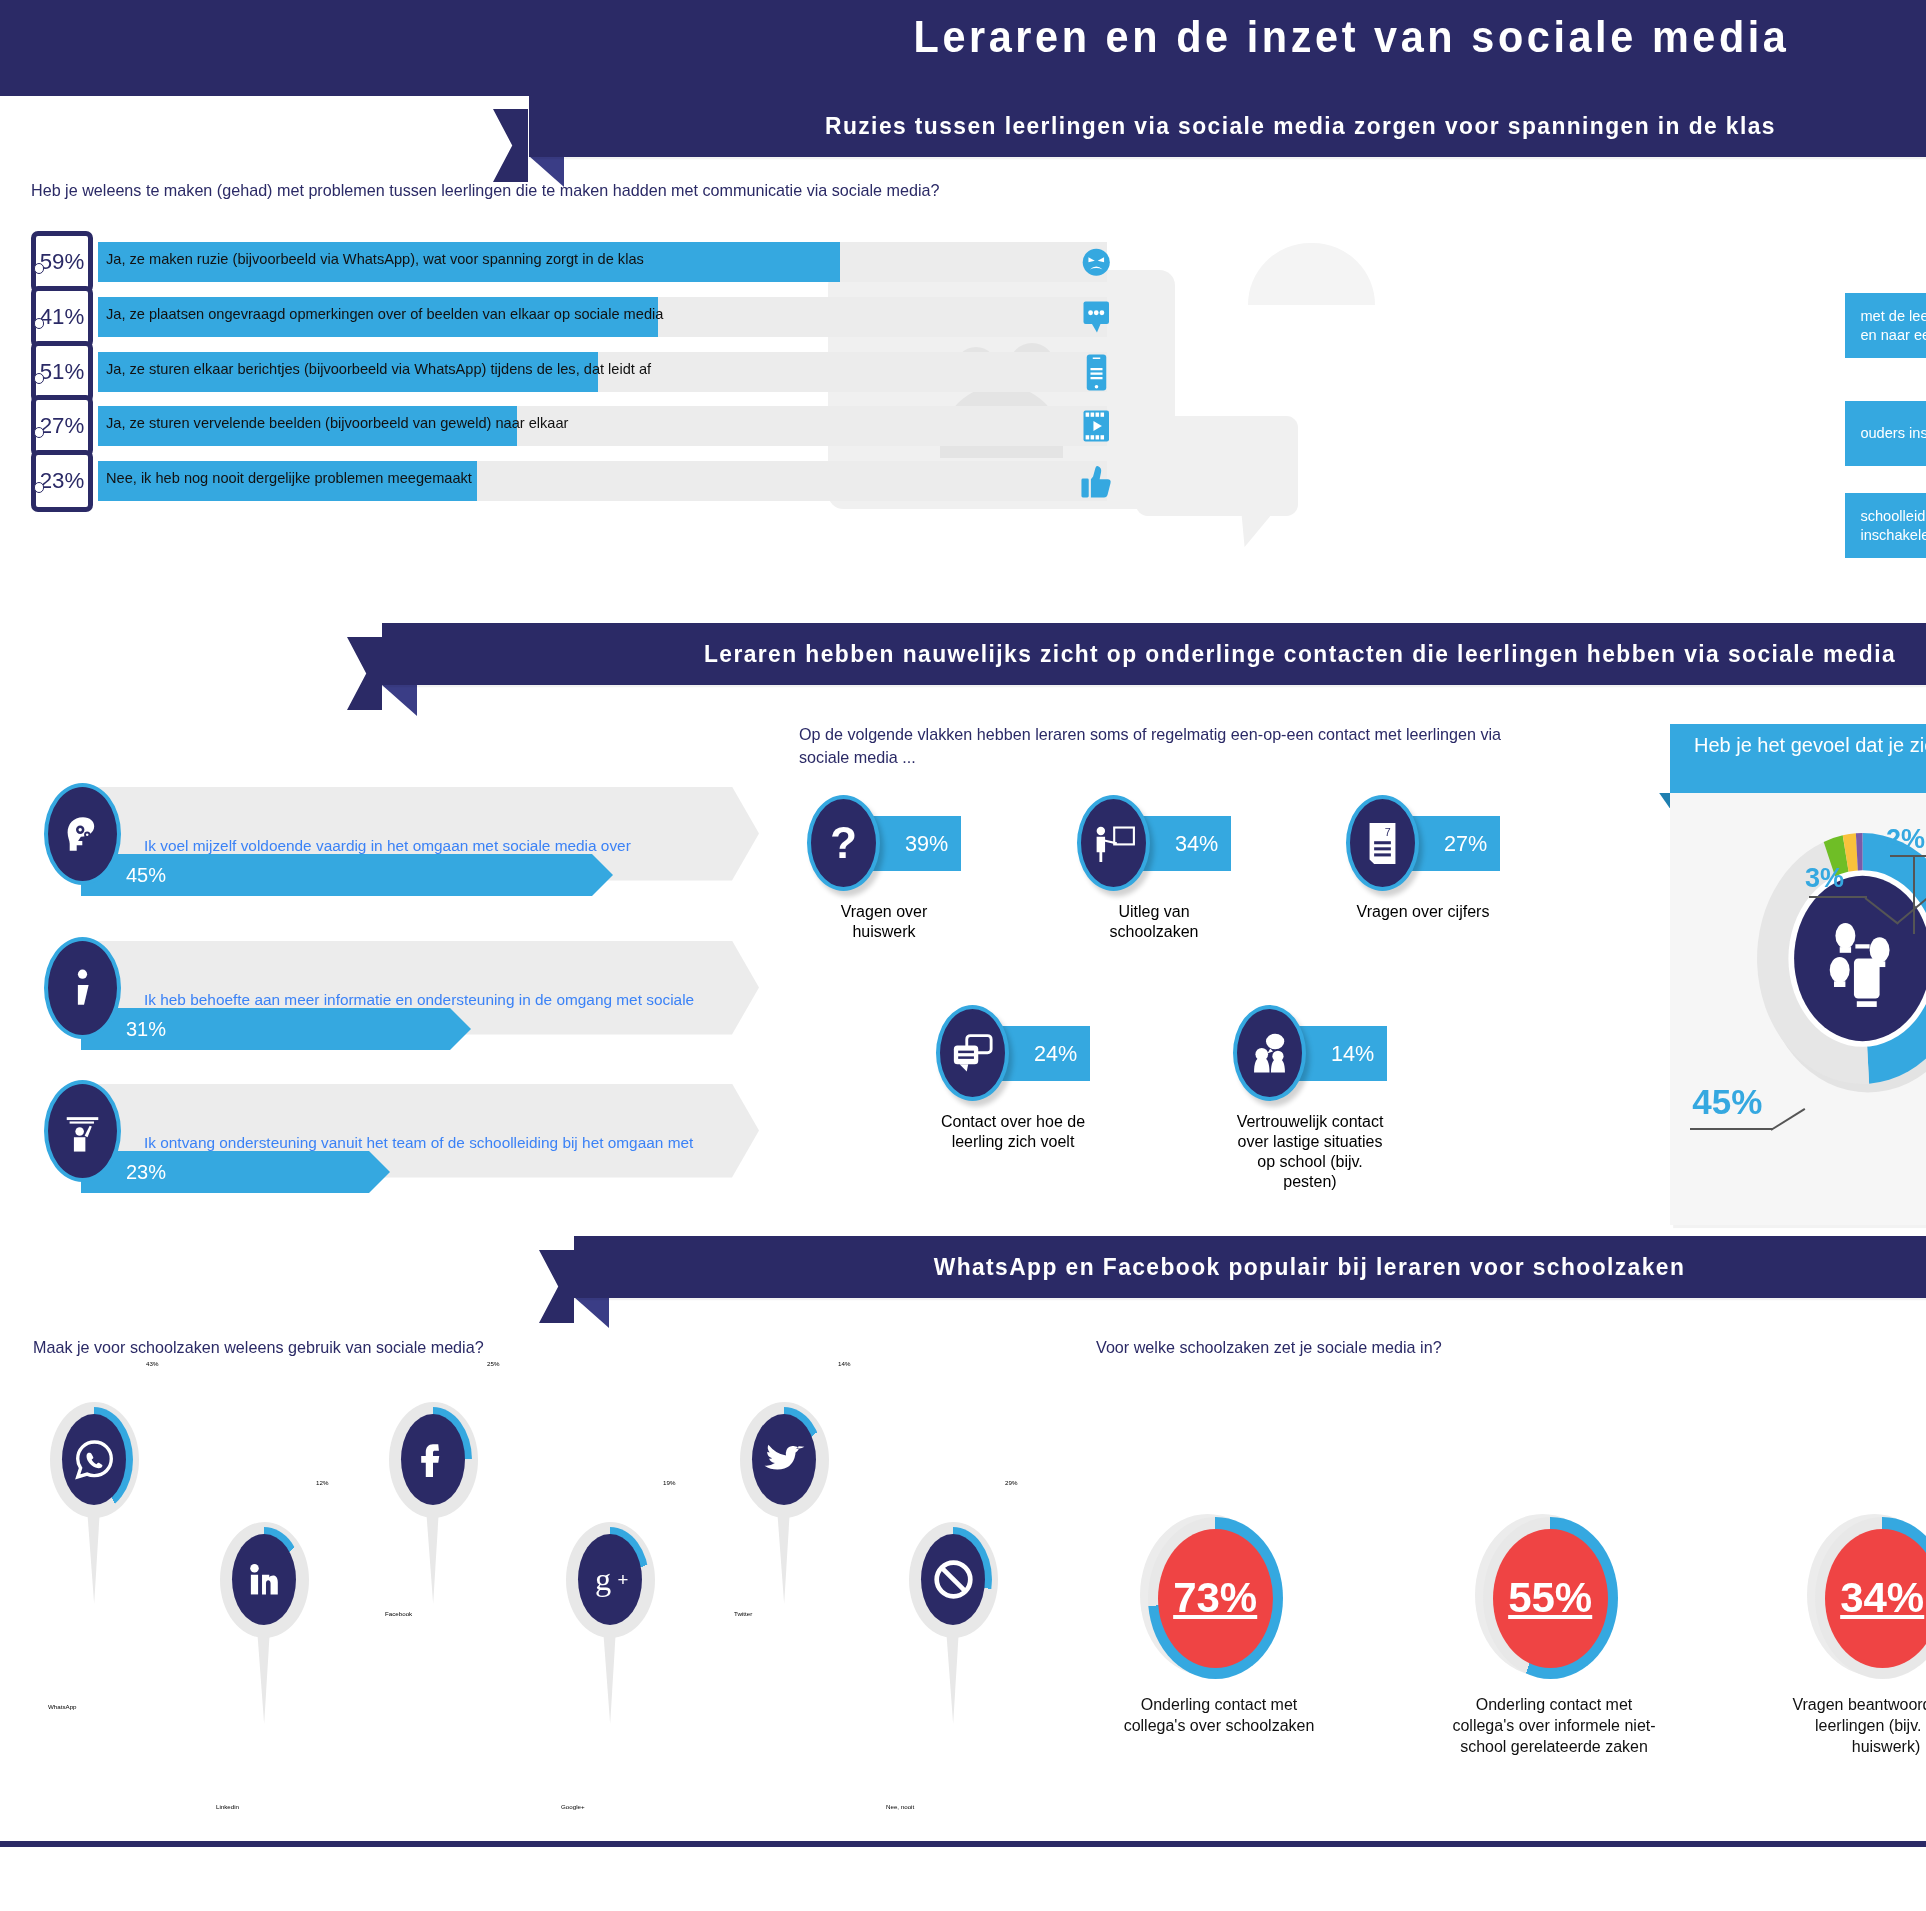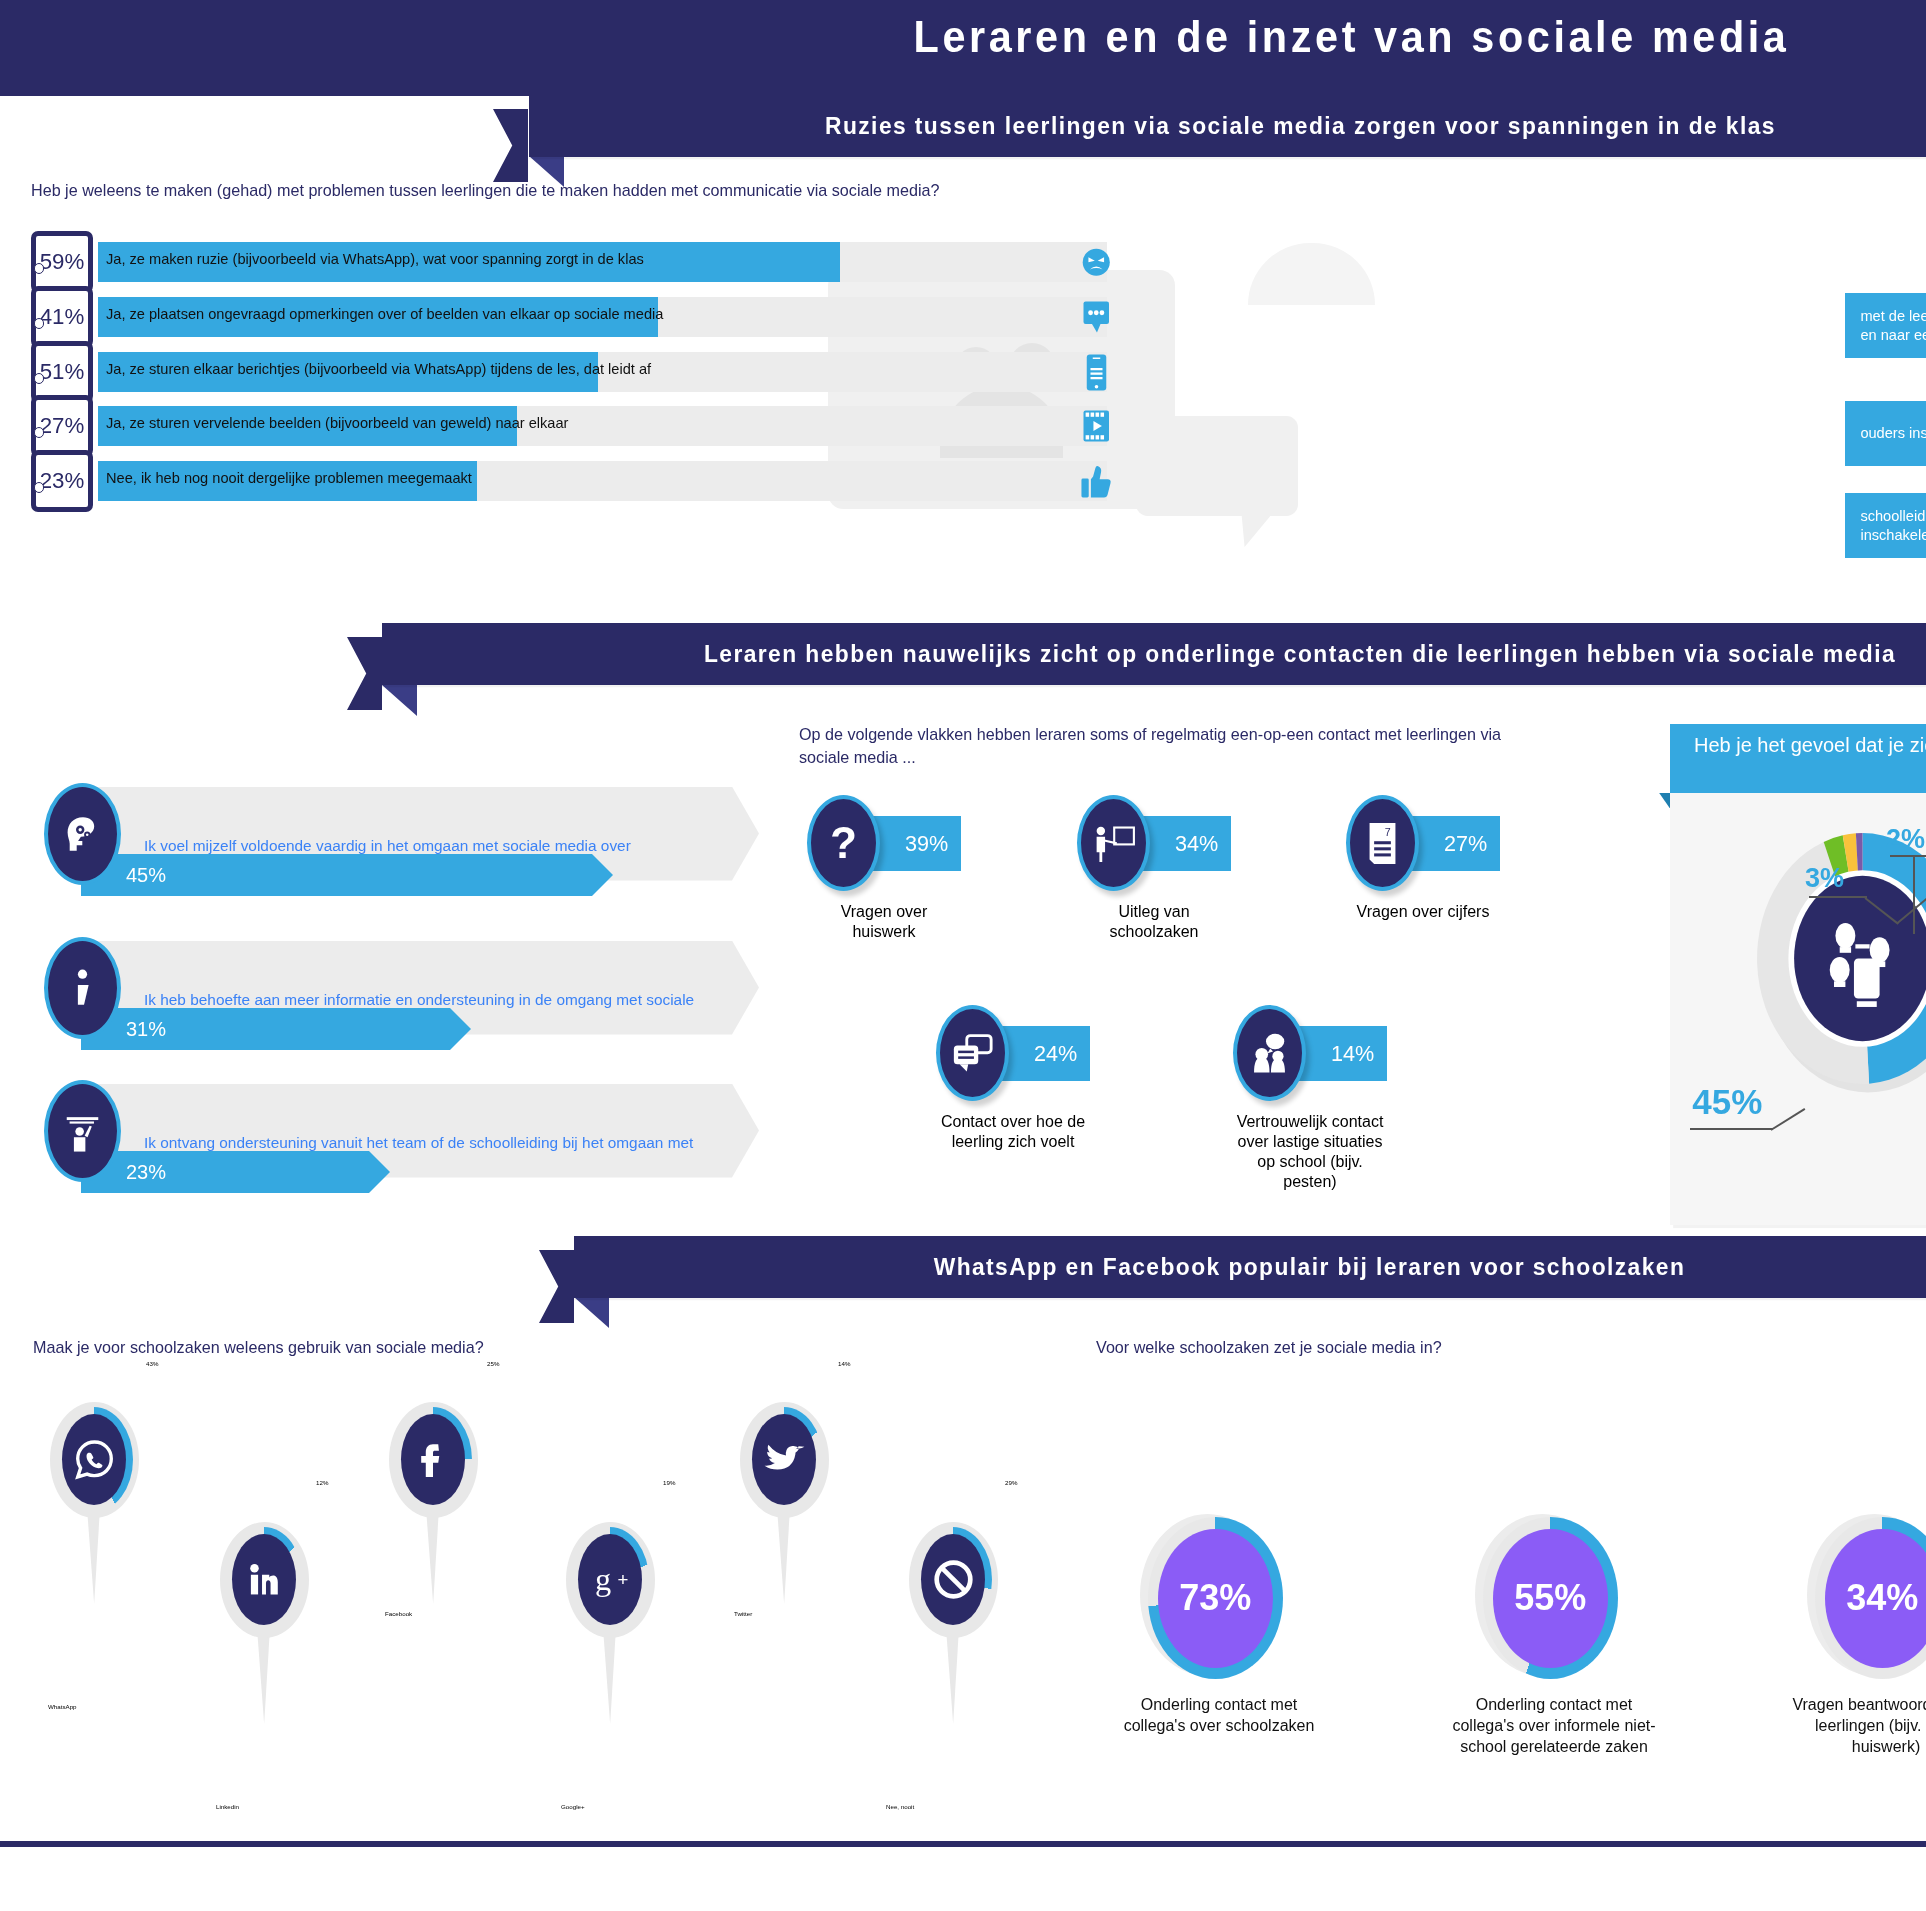--- a/index.html
+++ b/index.html
@@ -108,23 +108,23 @@
   .pin .shadow{position:absolute;left:0;top:0;width:89px;height:116px;border-radius:50%;background:#e8e8e8;}
   .pin .needle{position:absolute;left:37px;top:106px;width:13px;height:96px;background:#e8e8e8;clip-path:polygon(0 0,100% 0,55% 100%);}
   .pin .ring{position:absolute;left:5.4px;top:5.4px;width:78px;height:105px;border-radius:50%;}
   .pin .core{position:absolute;left:12.3px;top:12.3px;width:64px;height:91px;border-radius:50%;background:#2b2a66;
      display:flex;align-items:center;justify-content:center;}
 
   
   .bd{position:absolute;width:162px;}
   .bd .shadow{position:absolute;left:0;top:0;width:135px;height:162px;border-radius:50%;background:#ececec;}
   .bd .ring{position:absolute;left:7.7px;top:3.1px;width:135px;height:162px;border-radius:50%;}
-  .bd .core{position:absolute;left:17.7px;top:14.6px;width:115px;height:139px;border-radius:50%;background:#8b5cf6;
-     display:flex;align-items:center;justify-content:center;color:#fff;font-size:36px;font-weight:bold;
-     font-family:"Liberation Sans Narrow","Liberation Sans",sans-serif;}
+  .bd .core{position:absolute;left:17.7px;top:14.6px;width:115px;height:139px;border-radius:50%;background:#ef4444;
+     display:flex;align-items:center;justify-content:center;color:#fff;font-size:42px;font-weight:bold;
+     font-family:"Liberation Sans Narrow","Liberation Sans",sans-serif;text-decoration:underline;}
   .bd .cap{position:absolute;left:-23px;top:181px;width:204px;text-align:center;font-size:16px;color:#111;line-height:1.3;
      font-family:"Liberation Sans Narrow","Liberation Sans",sans-serif;}
 
   
   .footrule{position:absolute;left:0;top:1841px;width:2703px;height:6.2px;background:#2b2a66;}
   .footer{position:absolute;left:0;top:1847px;width:2703px;height:64px;background:#fff;}
 </style>
 </head>
 <body>
 

